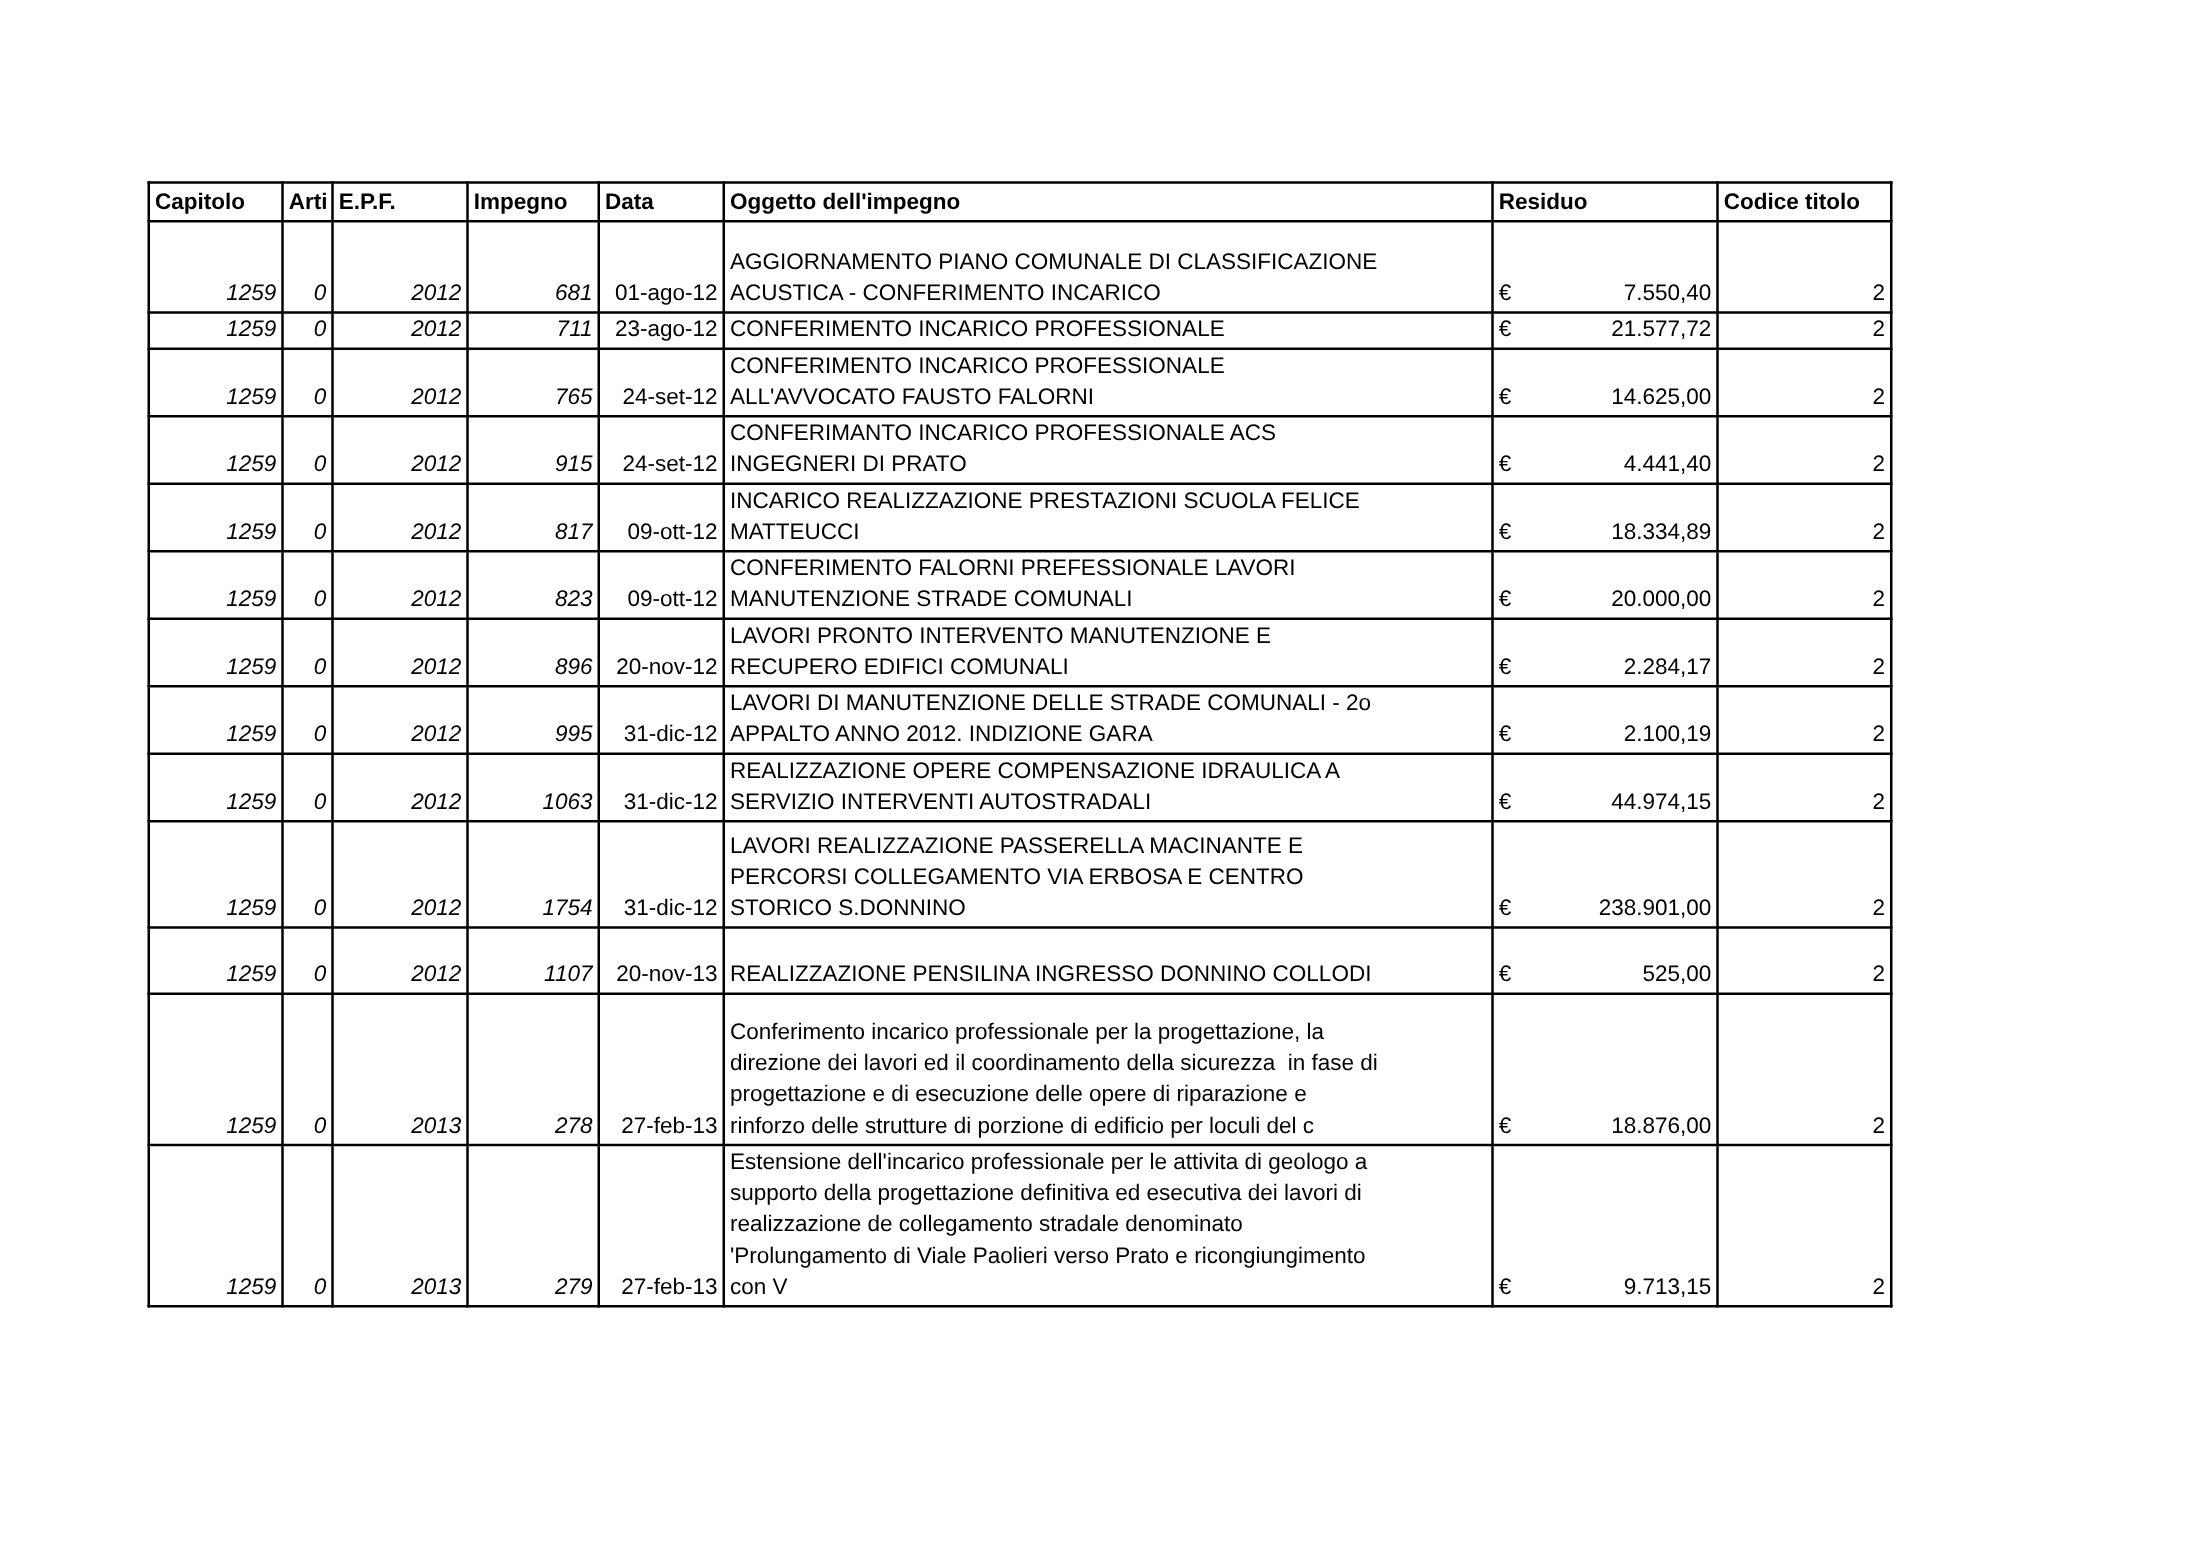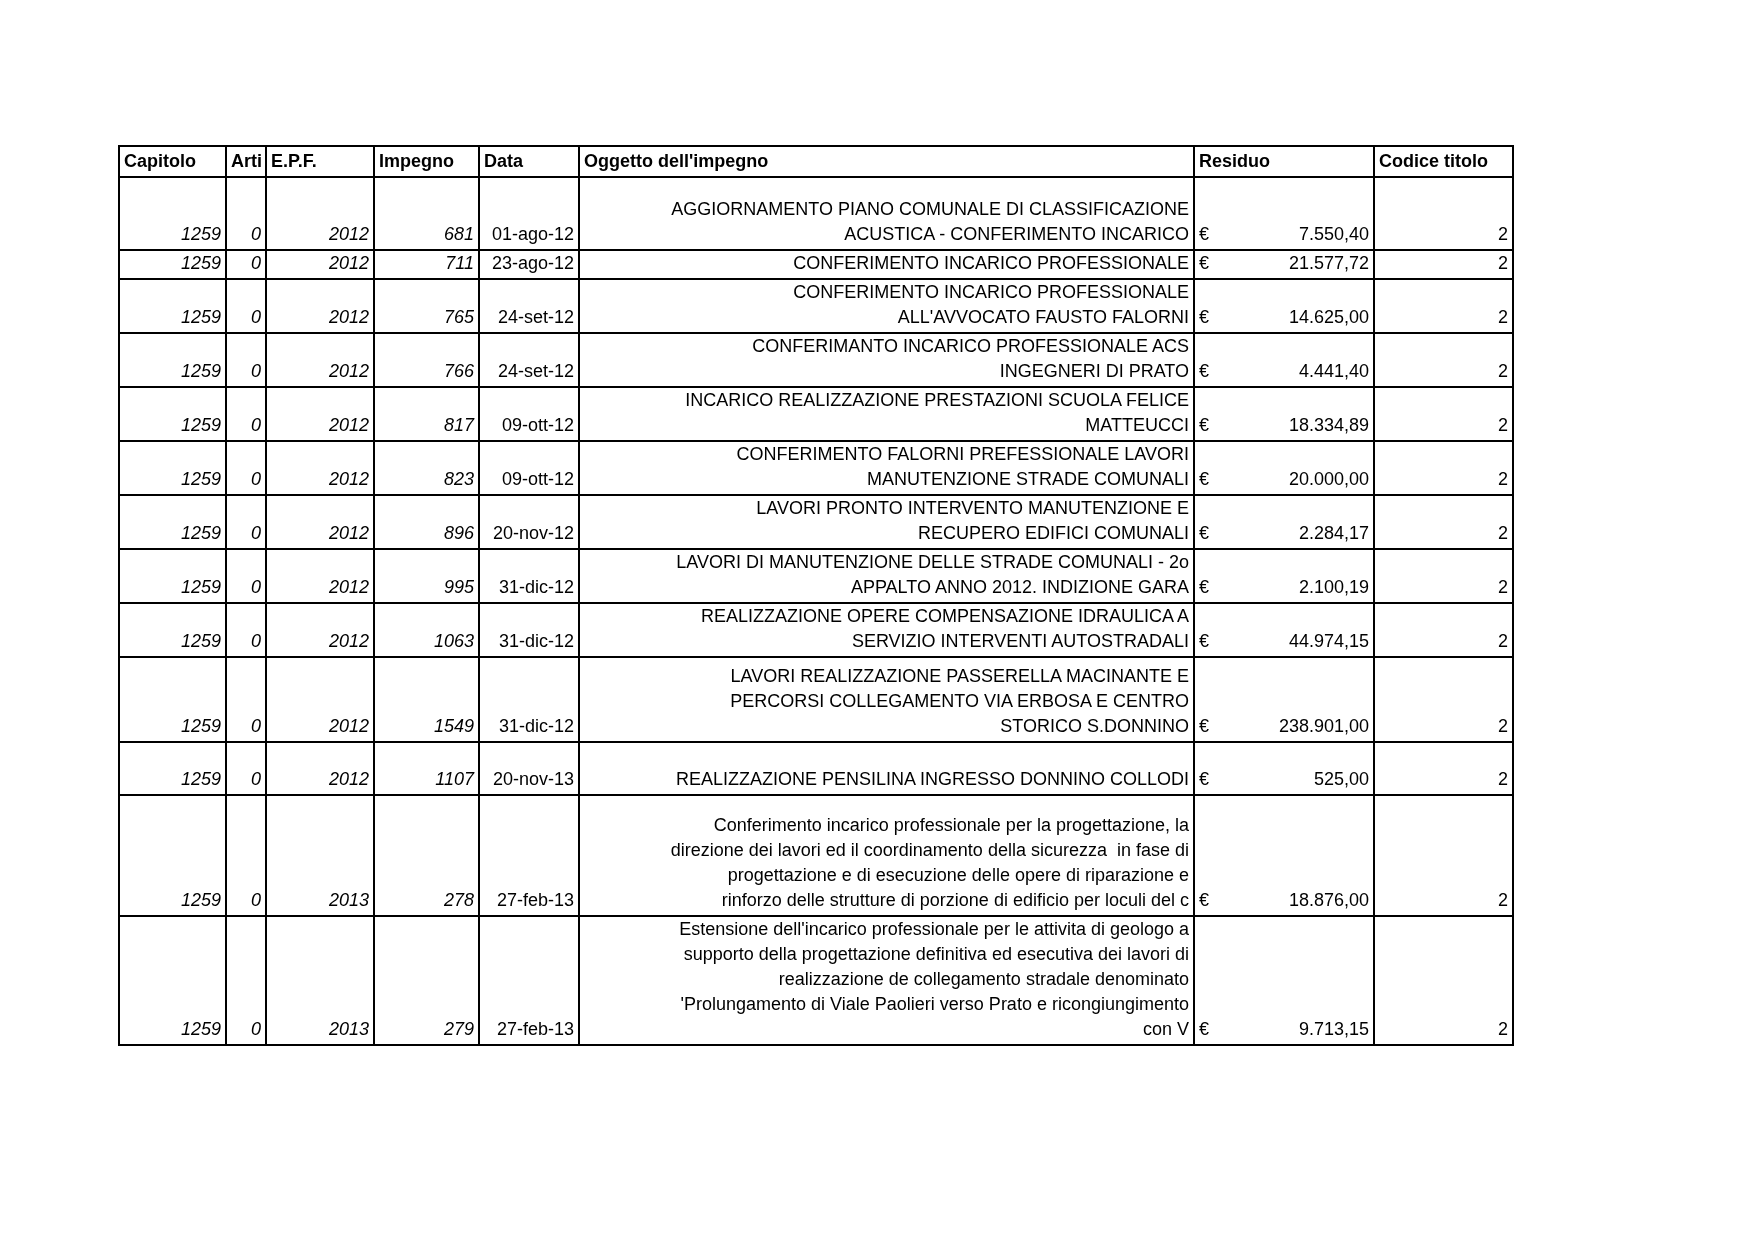--- a/index.html
+++ b/index.html
@@ -29,21 +29,21 @@
   }
   table.registry th {
     font-weight: bold;
     text-align: left;
     vertical-align: middle;
     white-space: nowrap;
     padding-top: 2px;
   }
   td.num  { text-align: right; white-space: nowrap; font-style: italic; }
   td.date { text-align: right; white-space: nowrap; padding-right: 3px; margin-left: 28px; }
-  td.ogg  { text-align: right; white-space: pre-wrap; padding-left: 4px; padding-right: 2px; }
+  td.ogg  { text-align: left; white-space: pre-wrap; padding-left: 4px; padding-right: 2px; }
   td.res  { padding: 0 12px 2px 12px; }
   td.res .res-inner {
     display: flex;
     justify-content: space-between;
     align-items: flex-end;
   }
   td.cod  { text-align: right; padding-right: 10px; }
   #footer {
     position: absolute;
     left: 118px;
@@ -126,21 +126,21 @@
           <span>€</span>
           <span>14.625,00</span>
         </div>
       </td>
       <td class="cod">2</td>
     </tr>
         <tr style="height: 47px;">
       <td class="num">1259</td>
       <td class="num">0</td>
       <td class="num">2012</td>
-      <td class="num">766</td>
+      <td class="num">915</td>
       <td class="date">24-set-12</td>
       <td class="ogg">CONFERIMANTO INCARICO PROFESSIONALE ACS
 INGEGNERI DI PRATO</td>
       <td class="res">
         <div class="res-inner">
           <span>€</span>
           <span>4.441,40</span>
         </div>
       </td>
       <td class="cod">2</td>
@@ -222,21 +222,21 @@
           <span>€</span>
           <span>44.974,15</span>
         </div>
       </td>
       <td class="cod">2</td>
     </tr>
         <tr style="height: 85px;">
       <td class="num">1259</td>
       <td class="num">0</td>
       <td class="num">2012</td>
-      <td class="num">1549</td>
+      <td class="num">1754</td>
       <td class="date">31-dic-12</td>
       <td class="ogg">LAVORI REALIZZAZIONE PASSERELLA MACINANTE E
 PERCORSI COLLEGAMENTO VIA ERBOSA E CENTRO
 STORICO S.DONNINO</td>
       <td class="res">
         <div class="res-inner">
           <span>€</span>
           <span>238.901,00</span>
         </div>
       </td>

